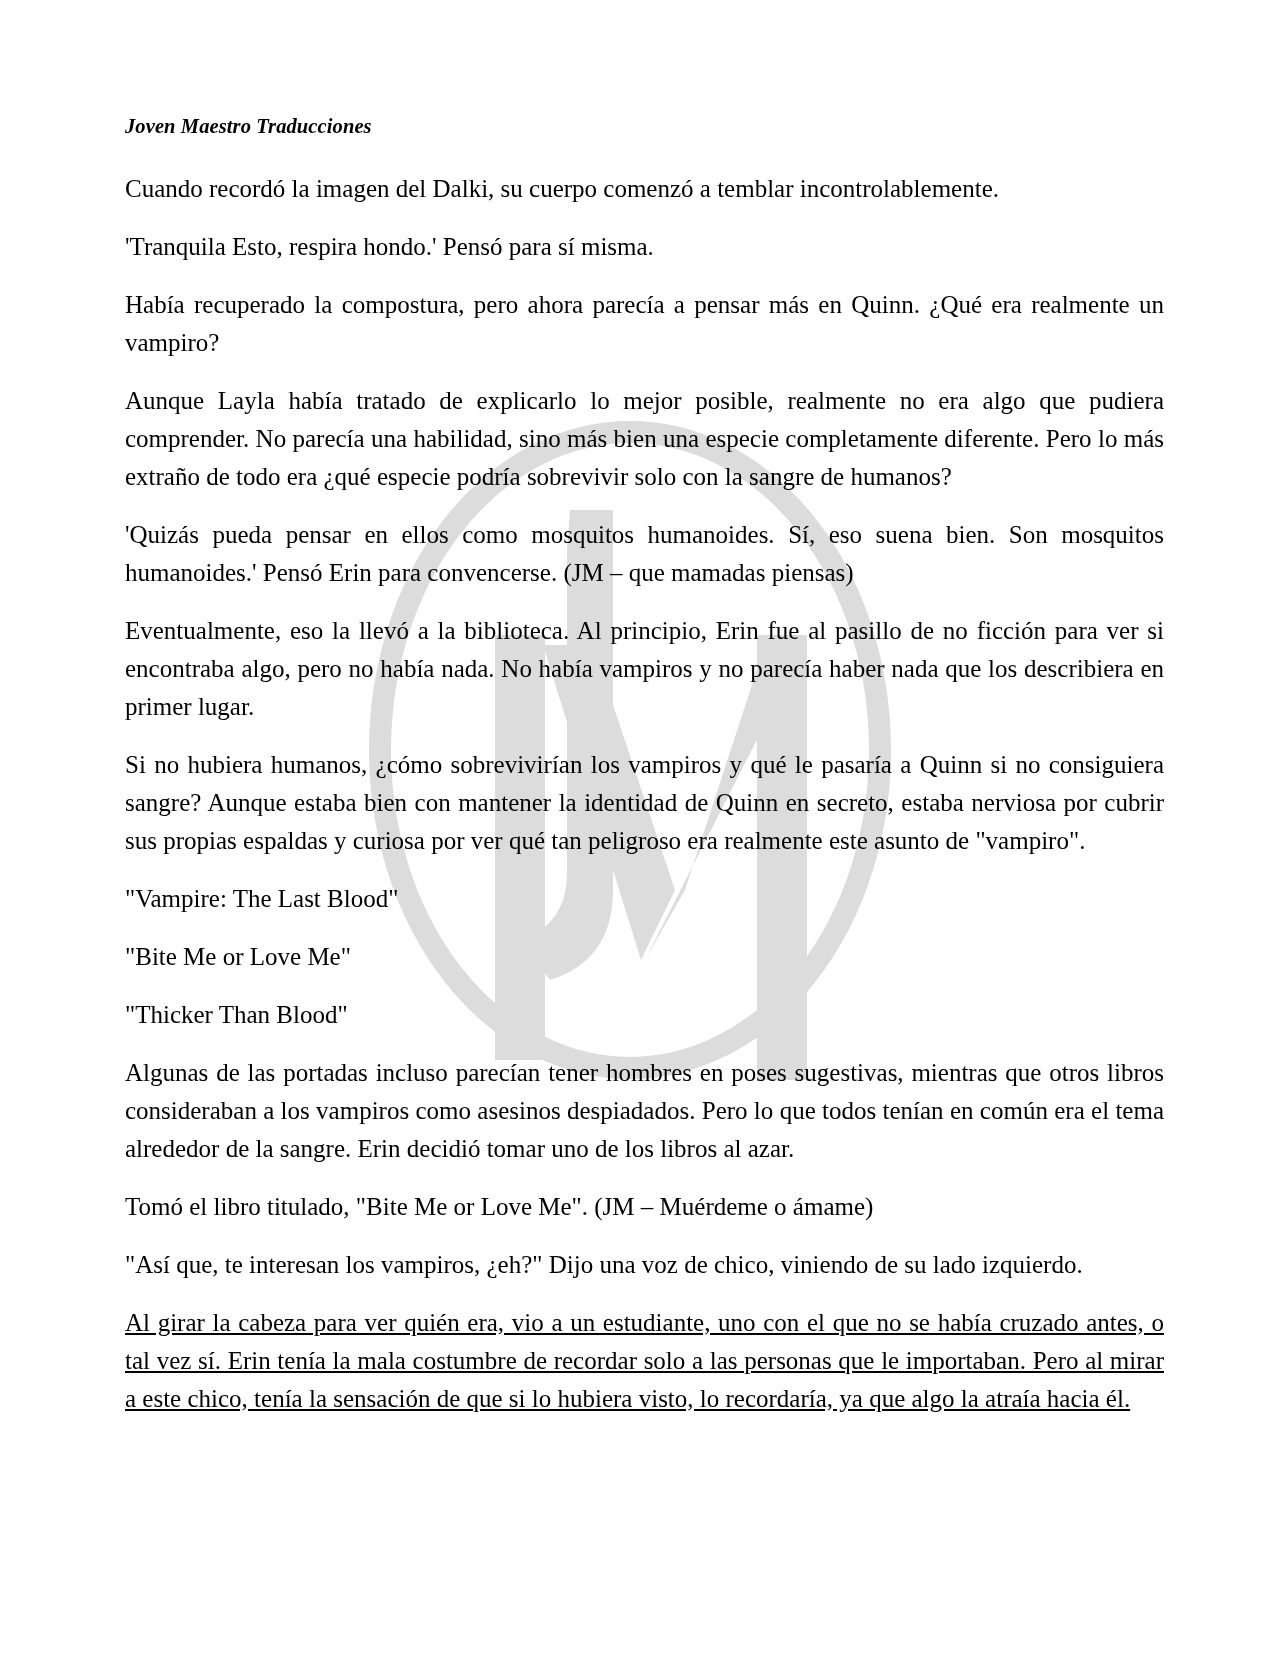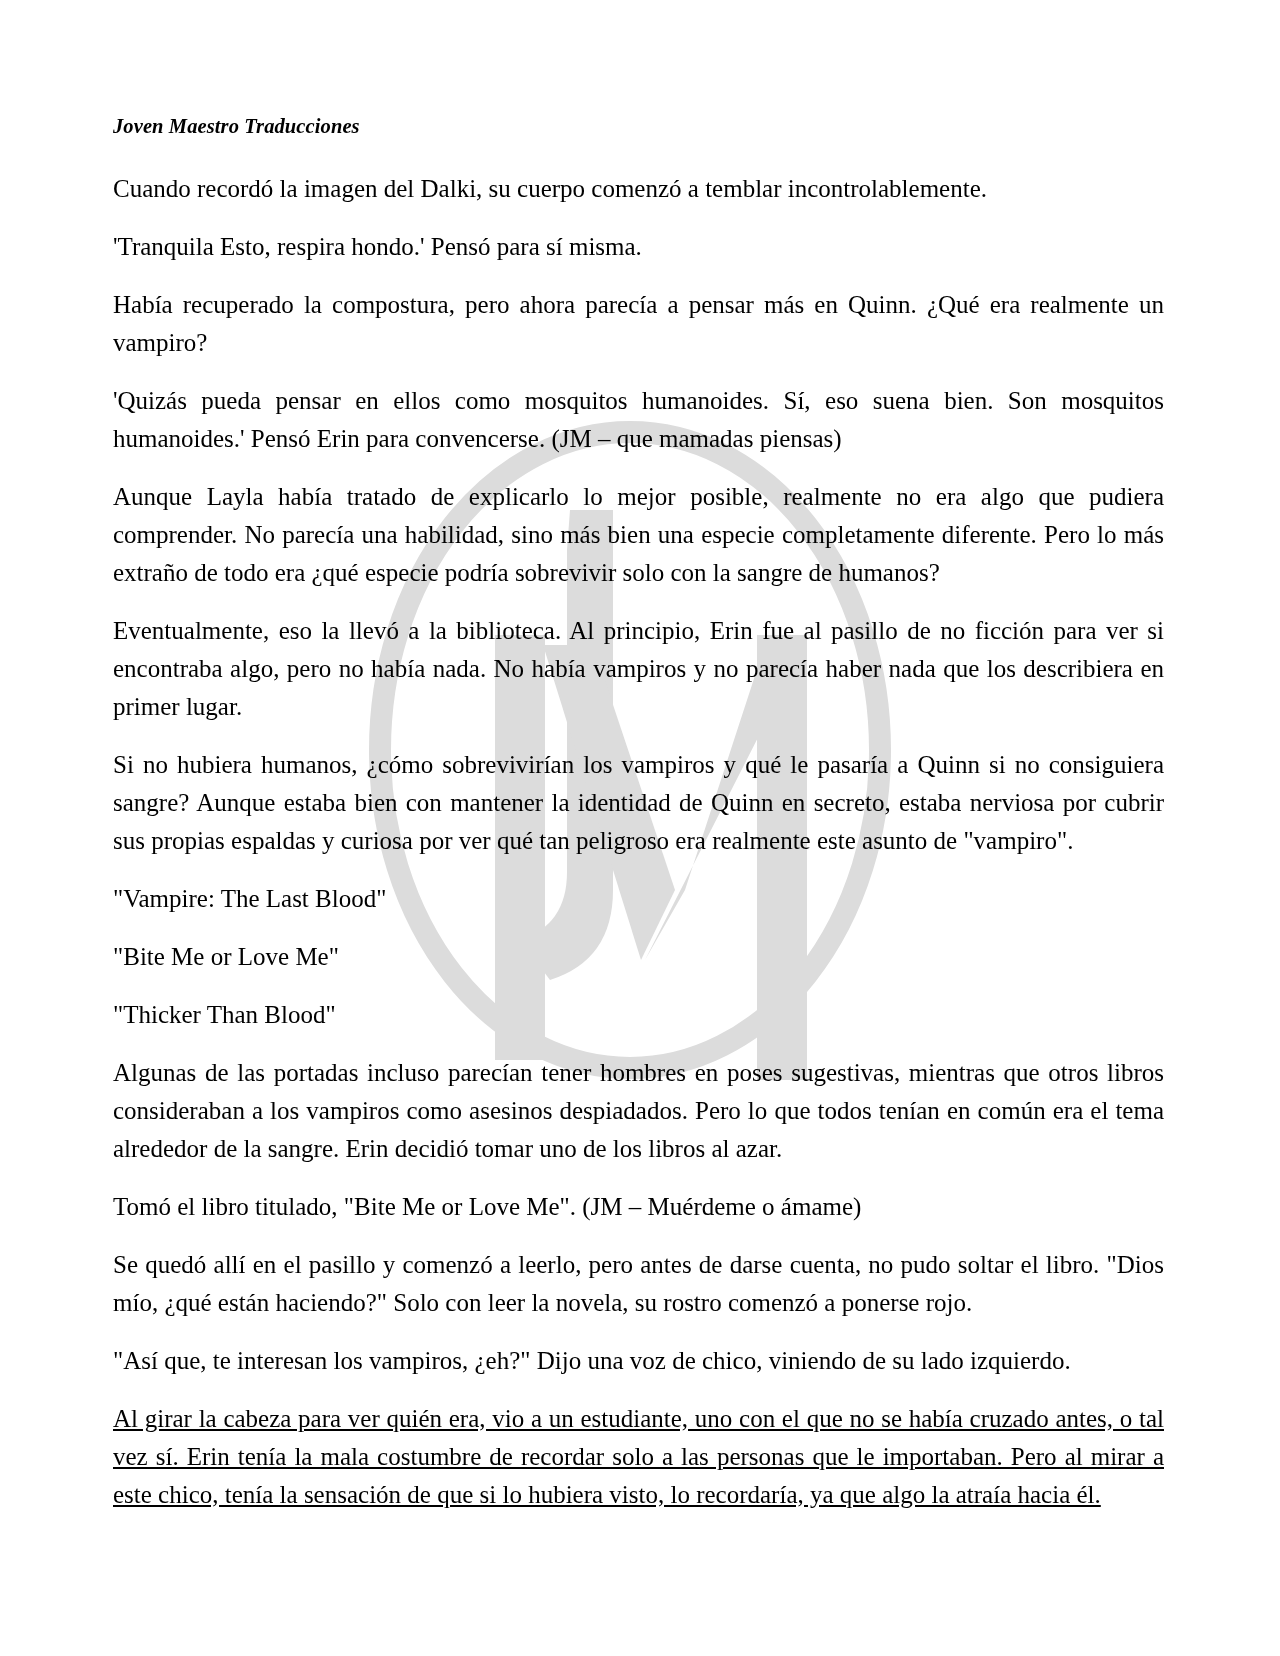--- a/index.html
+++ b/index.html
@@ -37,20 +37,21 @@
     height: 100%;
     display: block;
   }
 
   
   .content {
     position: relative;
     z-index: 1;
     padding: 113px 116px 0 113px;
     box-sizing: border-box;
+    margin-left: 12px;
   }
 
   .doc-title {
     font-weight: bold;
     font-style: italic;
     font-size: 20.5px;
     line-height: 1.3;
     margin: 0 0 30px 0;
     letter-spacing: 0.1px;
   }
@@ -94,27 +95,26 @@
     </svg>
   </div>
 
   <div class="content">
 
     <div class="doc-title">Joven Maestro Traducciones</div>
 
     <p class="para">Cuando recordó la imagen del Dalki, su cuerpo comenzó a temblar incontrolablemente.</p>
     <p class="para">'Tranquila Esto, respira hondo.' Pensó para sí misma.</p>
     <p class="para">Había recuperado la compostura, pero ahora parecía a pensar más en Quinn. ¿Qué era realmente un vampiro?</p>
+    <p class="para">Aunque Layla había tratado de explicarlo lo mejor posible, realmente no era algo que pudiera comprender. No parecía una habilidad, sino más bien una especie completamente diferente. Pero lo más extraño de todo era ¿qué especie podría sobrevivir solo con la sangre de humanos?</p>
     <p class="para">'Quizás pueda pensar en ellos como mosquitos humanoides. Sí, eso suena bien. Son mosquitos humanoides.' Pensó Erin para convencerse. (JM – que mamadas piensas)</p>
-    <p class="para">Aunque Layla había tratado de explicarlo lo mejor posible, realmente no era algo que pudiera comprender. No parecía una habilidad, sino más bien una especie completamente diferente. Pero lo más extraño de todo era ¿qué especie podría sobrevivir solo con la sangre de humanos?</p>
     <p class="para">Eventualmente, eso la llevó a la biblioteca. Al principio, Erin fue al pasillo de no ficción para ver si encontraba algo, pero no había nada. No había vampiros y no parecía haber nada que los describiera en primer lugar.</p>
     <p class="para">Si no hubiera humanos, ¿cómo sobrevivirían los vampiros y qué le pasaría a Quinn si no consiguiera sangre? Aunque estaba bien con mantener la identidad de Quinn en secreto, estaba nerviosa por cubrir sus propias espaldas y curiosa por ver qué tan peligroso era realmente este asunto de "vampiro".</p>
     <p class="para short">"Vampire: The Last Blood"</p>
     <p class="para short">"Bite Me or Love Me"</p>
     <p class="para short">"Thicker Than Blood"</p>
     <p class="para">Algunas de las portadas incluso parecían tener hombres en poses sugestivas, mientras que otros libros consideraban a los vampiros como asesinos despiadados. Pero lo que todos tenían en común era el tema alrededor de la sangre. Erin decidió tomar uno de los libros al azar.</p>
     <p class="para short">Tomó el libro titulado, "Bite Me or Love Me". (JM – Muérdeme o ámame)</p>
-    <p class="para">Se quedó allí en el pasillo y comenzó a leerlo, pero antes de darse cuenta, no pudo soltar el libro. "Dios mío, ¿qué están haciendo?" Solo con leer la novela, su rostro comenzó a ponerse rojo.</p>
     <p class="para short">"Así que, te interesan los vampiros, ¿eh?" Dijo una voz de chico, viniendo de su lado izquierdo.</p>
     <p class="para">Al girar la cabeza para ver quién era, vio a un estudiante, uno con el que no se había cruzado antes, o tal vez sí. Erin tenía la mala costumbre de recordar solo a las personas que le importaban. Pero al mirar a este chico, tenía la sensación de que si lo hubiera visto, lo recordaría, ya que algo la atraía hacia él.</p>
 
   </div>
 </div>
 
 </body></html>

